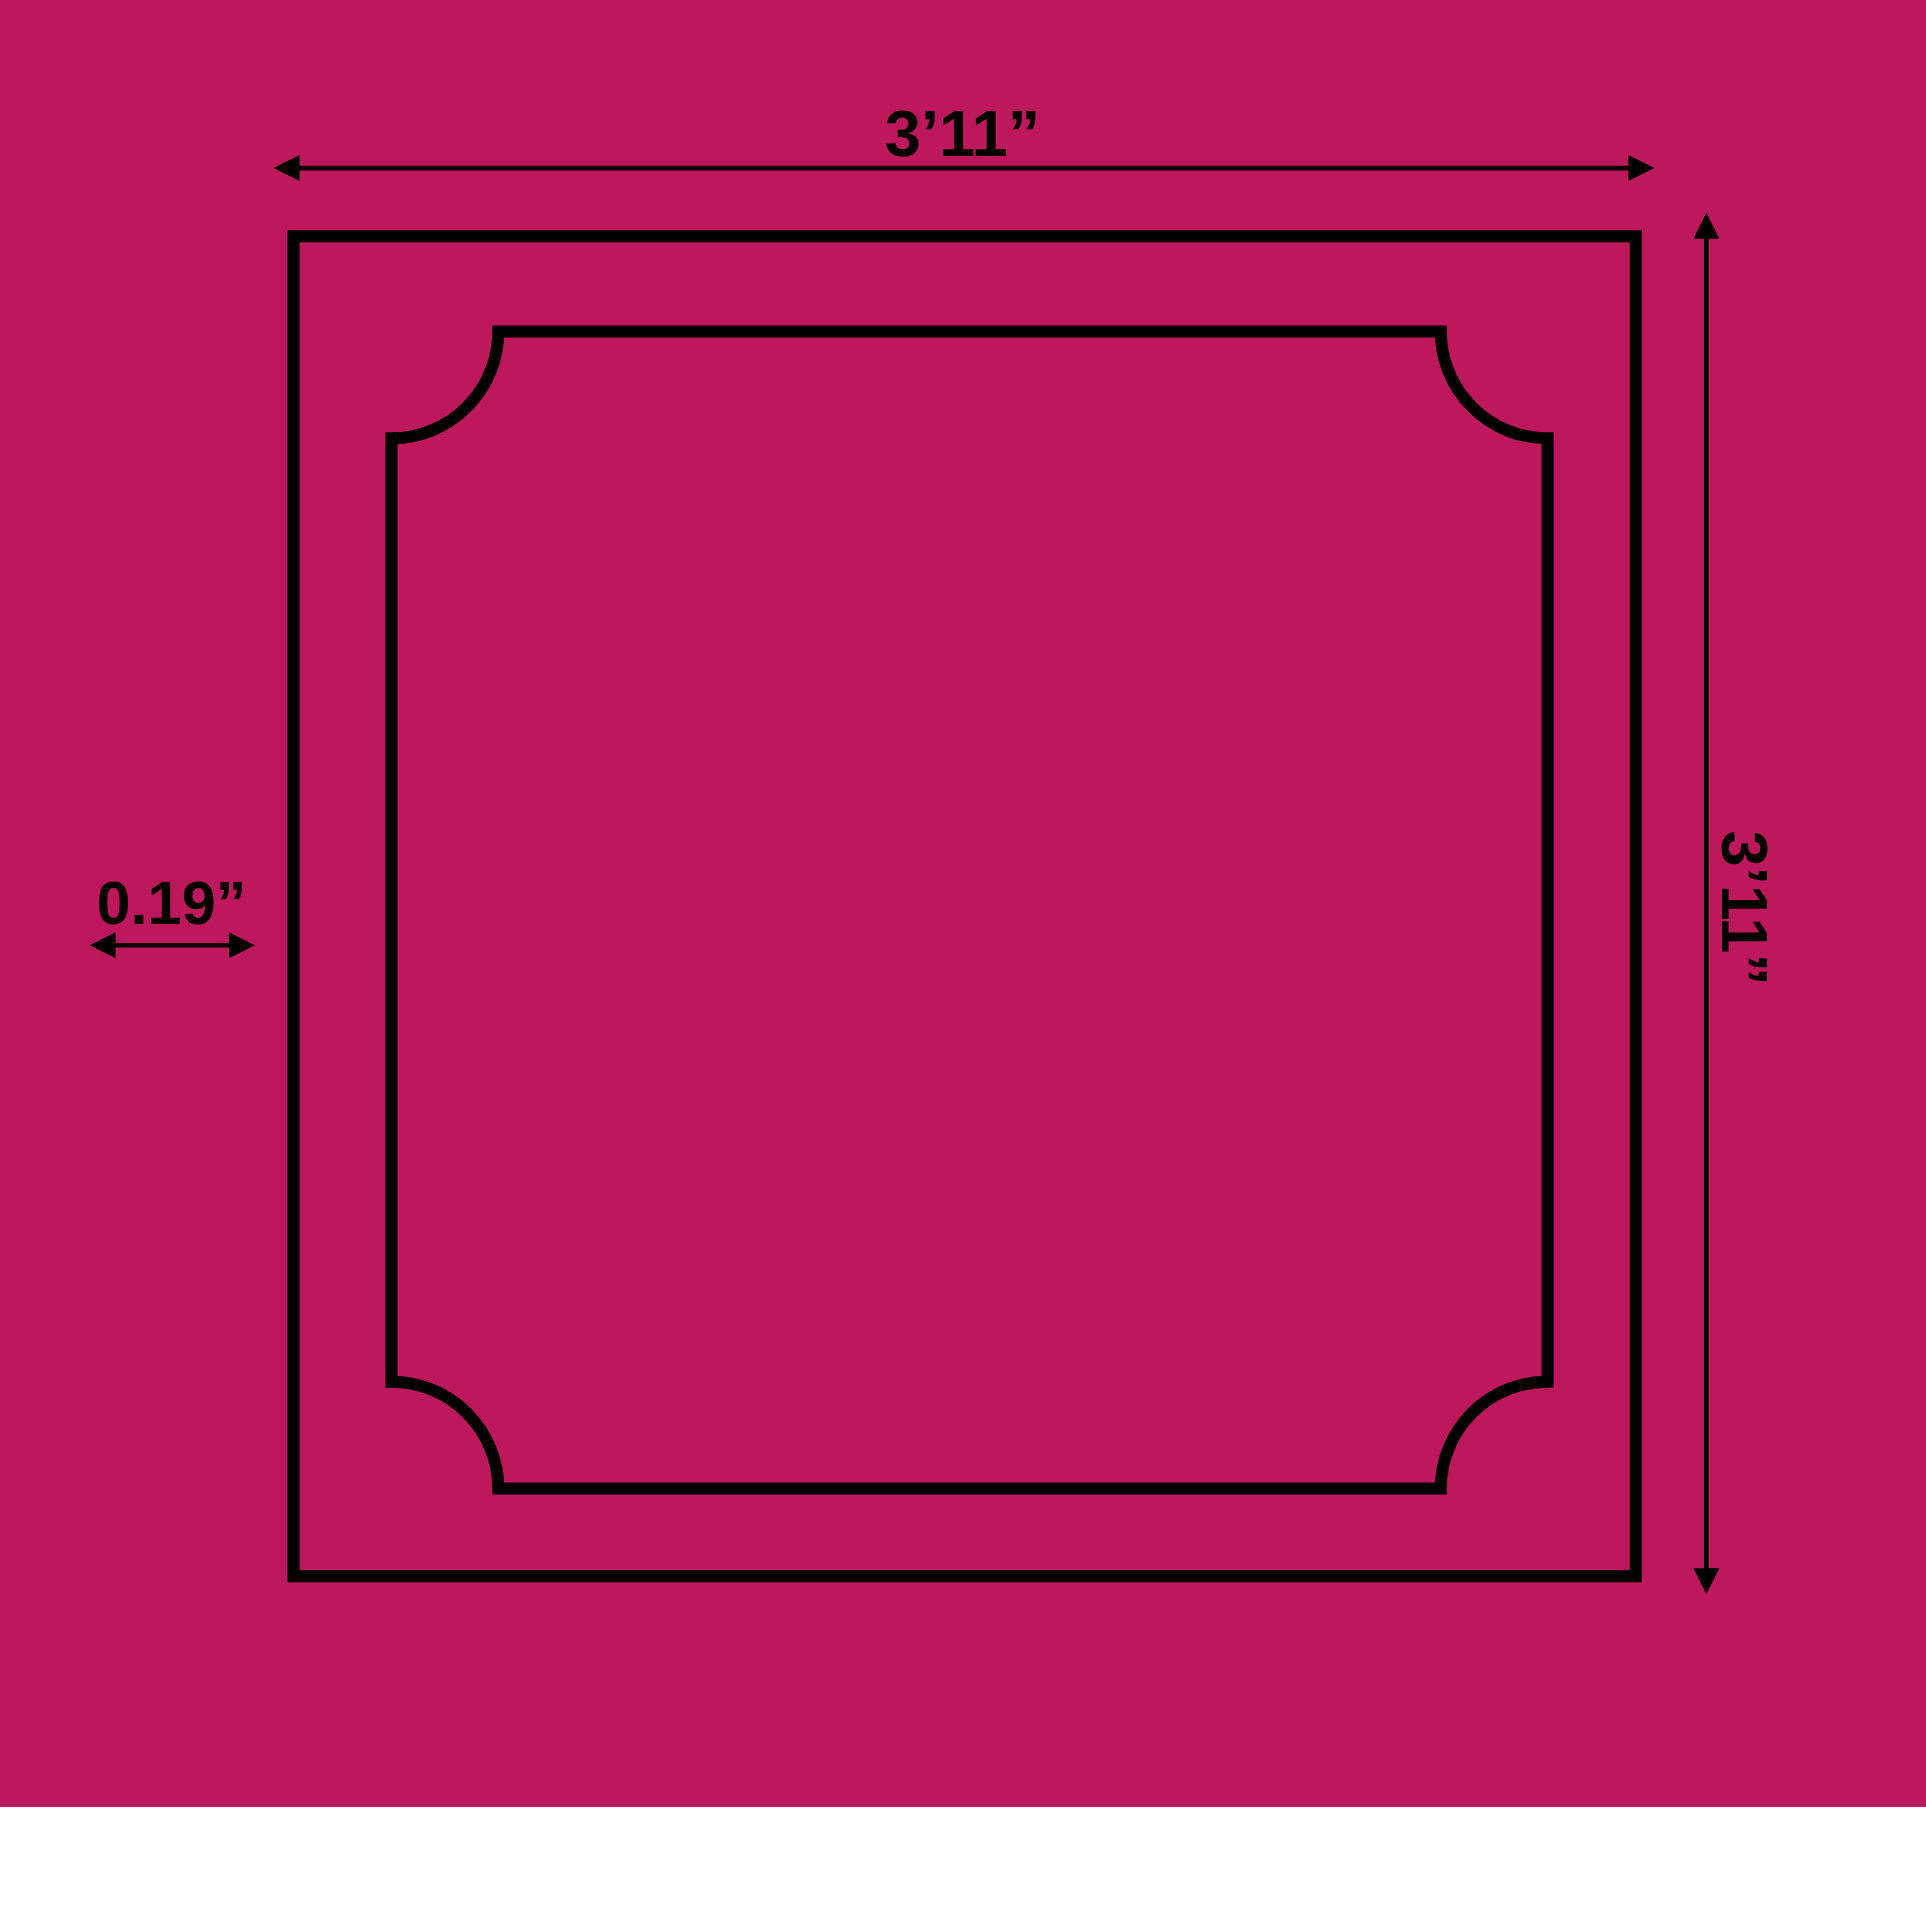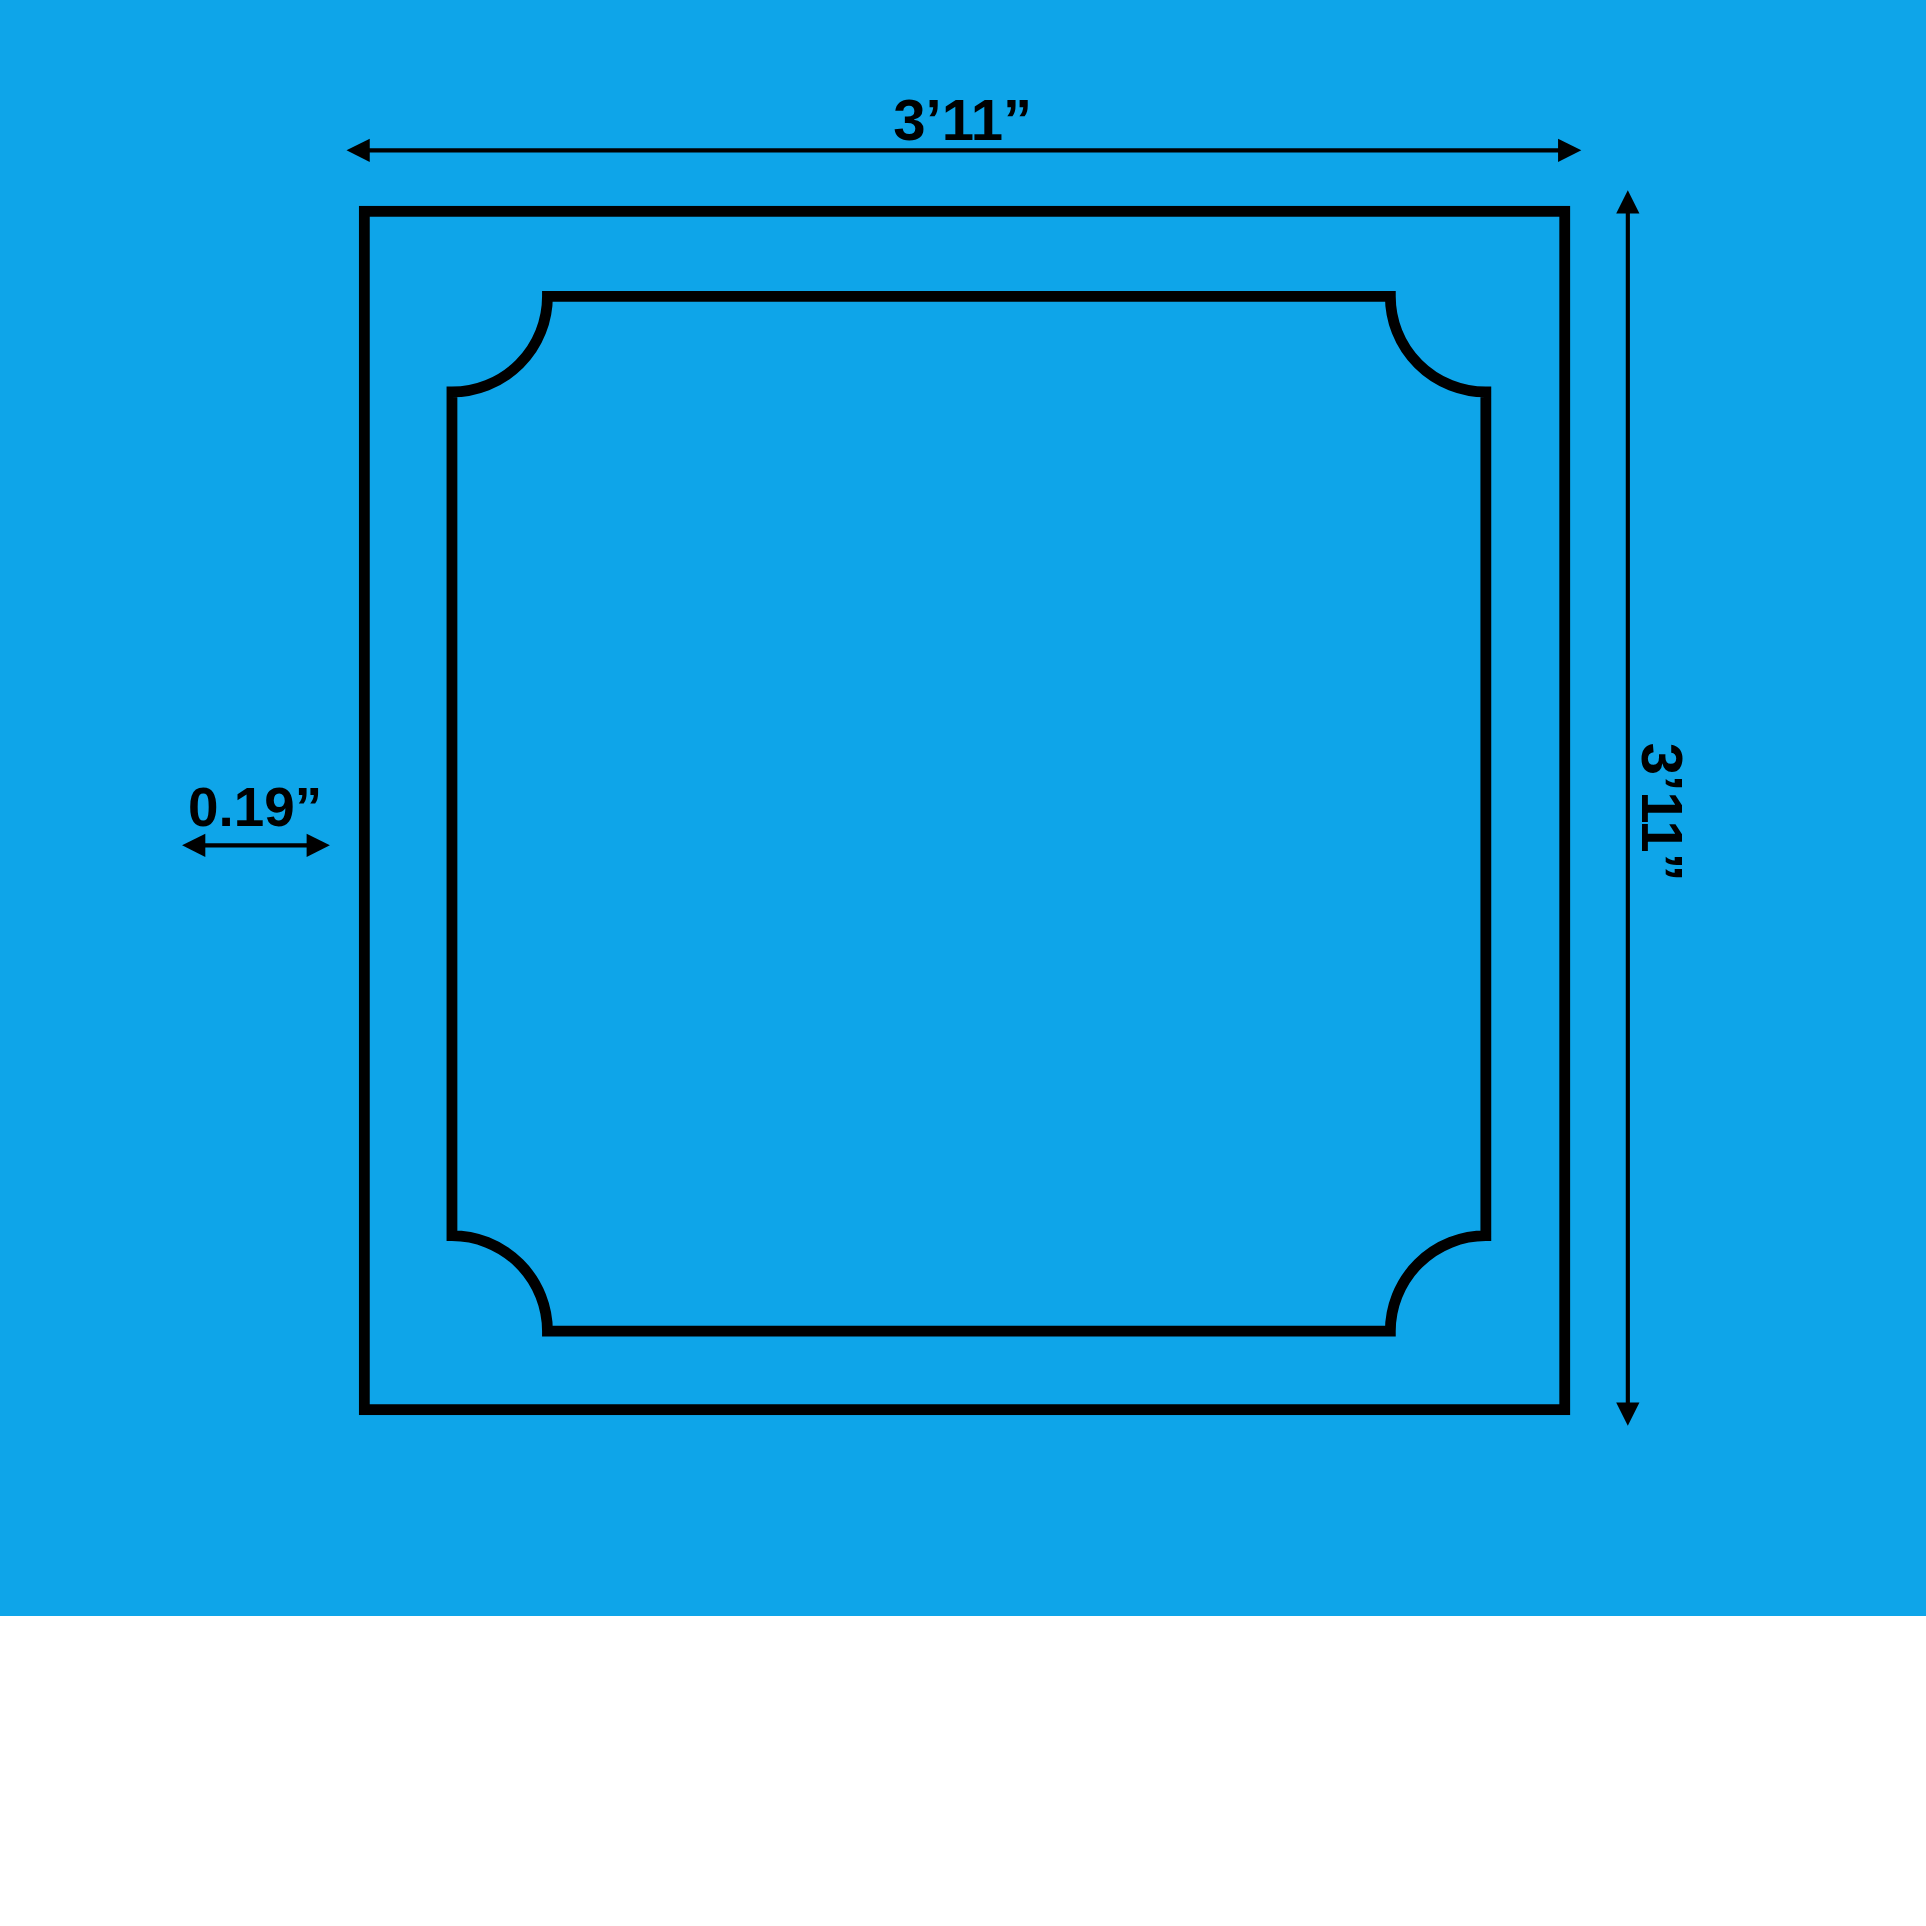--- a/index.html
+++ b/index.html
@@ -3,22 +3,22 @@
 <meta charset="utf-8">
 <style>
   html, body {
     margin: 0;
     padding: 0;
     background: #ffffff;
   }
   .canvas {
     position: relative;
     width: 1927px;
-    height: 1616px;
-    background: #0ea5e9;
+    height: 1807px;
+    background: #be185d;
     overflow: hidden;
   }
   svg { display: block; width: 100%; height: 100%; }
   .outline {
     fill: none;
     stroke: #000000;
     stroke-width: 13;
   }
   .dim-line {
     stroke: #000000;

